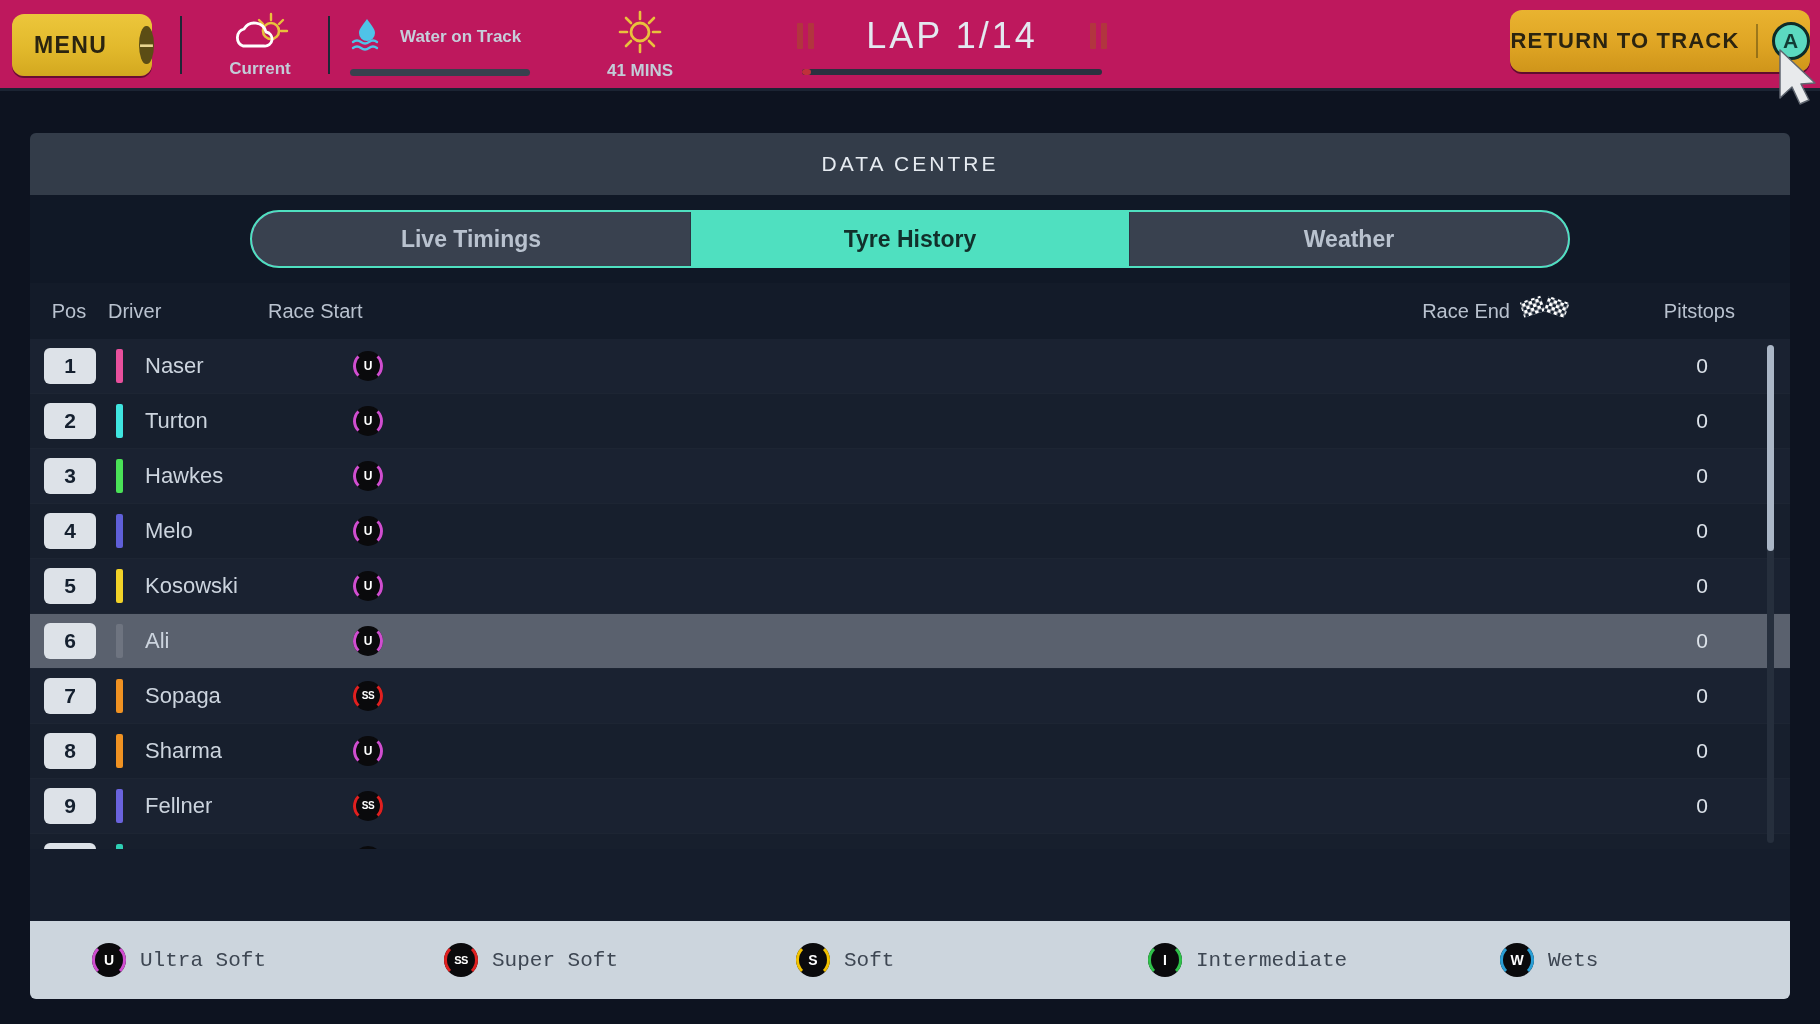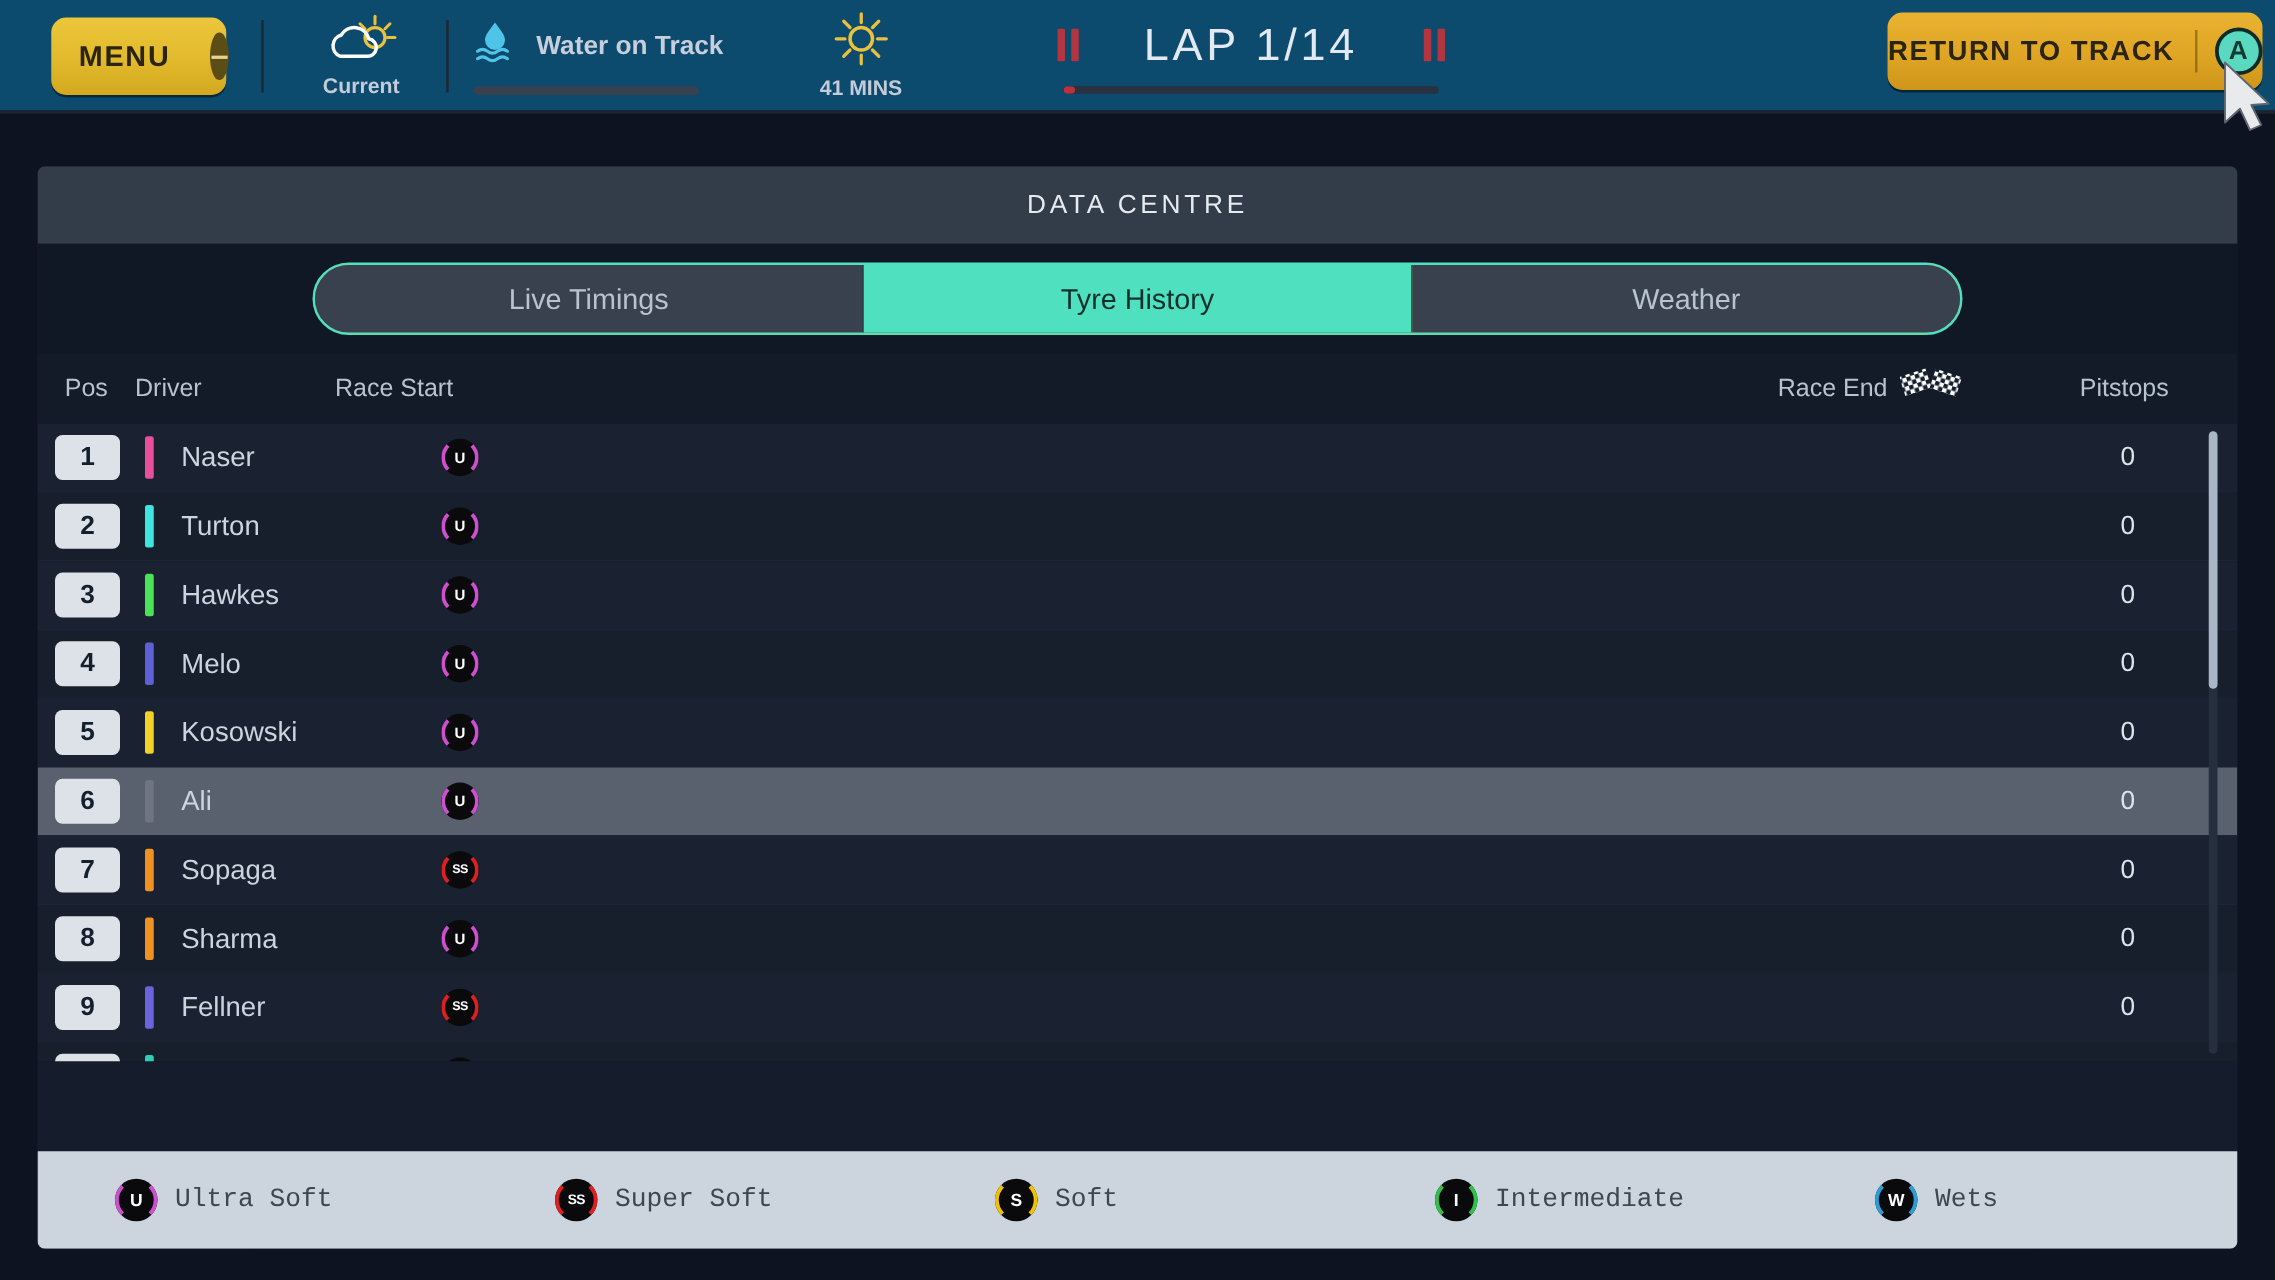--- a/index.html
+++ b/index.html
@@ -7,22 +7,22 @@
     width: 1820px; height: 1024px;
     background: #0d1320;
     font-family: "Liberation Sans", sans-serif;
     overflow: hidden;
   }
   body { position: relative; }
 
   
   .topbar {
     position: absolute; left: 0; top: 0; width: 1820px; height: 90px;
-    background: #0c4a6e;
-    display: flex; align-items: center; padding-left: 29px;
+    background: #be185d;
+    display: flex; align-items: center;
   }
   .topbar-underline {
     position: absolute; left: 0; top: 88px; width: 1820px; height: 3px;
     background: #1b2433;
   }
 
   .gold-btn {
     height: 62px; border-radius: 12px;
     background: linear-gradient(180deg, #ecc63b 0%, #e2b92c 55%, #d3a81f 100%);
     display: flex; align-items: center;
@@ -52,21 +52,21 @@
   }
 
   
   .wx-block {
     display: flex; flex-direction: column; align-items: center;
     justify-content: flex-start; min-width: 96px; margin-left: 10px;
   }
   .wx-block .cap {
     font-size: 17px; color: #c3ccd8; font-weight: bold; margin-top: 3px;
   }
-  .wx-water-text { font-size: 21px; color: #c6cfdb; font-weight: bold; }
+  .wx-water-text { font-size: 17px; color: #c6cfdb; font-weight: bold; }
   .wx-bar {
     width: 180px; height: 7px; border-radius: 4px; background: #39404e;
     margin-top: 10px;
   }
   .water-col { display: flex; flex-direction: column; }
   .water-top { display: flex; align-items: center; gap: 16px; }
 
   
   .lap-wrap {
     display: flex; flex-direction: column; align-items: center;
@@ -128,21 +128,22 @@
     font-size: 21px; letter-spacing: 3px; color: #e6ebf1;
   }
 
   .tabs-area {
     height: 88px; background: #101826;
     display: flex; align-items: center; justify-content: center;
   }
   .tabs {
     width: 1320px; height: 58px; border-radius: 30px;
     border: 2px solid #4fe0c0; display: flex; overflow: hidden;
-    background: #a16207;
+    background: #c4b5fd;
+    font-weight: bold;
   }
   .tab {
     flex: 1; display: flex; align-items: center; justify-content: center;
     font-size: 23px; color: #b9c2cf; background: #39414f;
     border-right: 1px solid #2c3442;
   }
   .tab:last-child { border-right: none; }
   .tab.active { background: #4fe0c0; color: #11302b; text-align: right; }
 
   .table-head {

